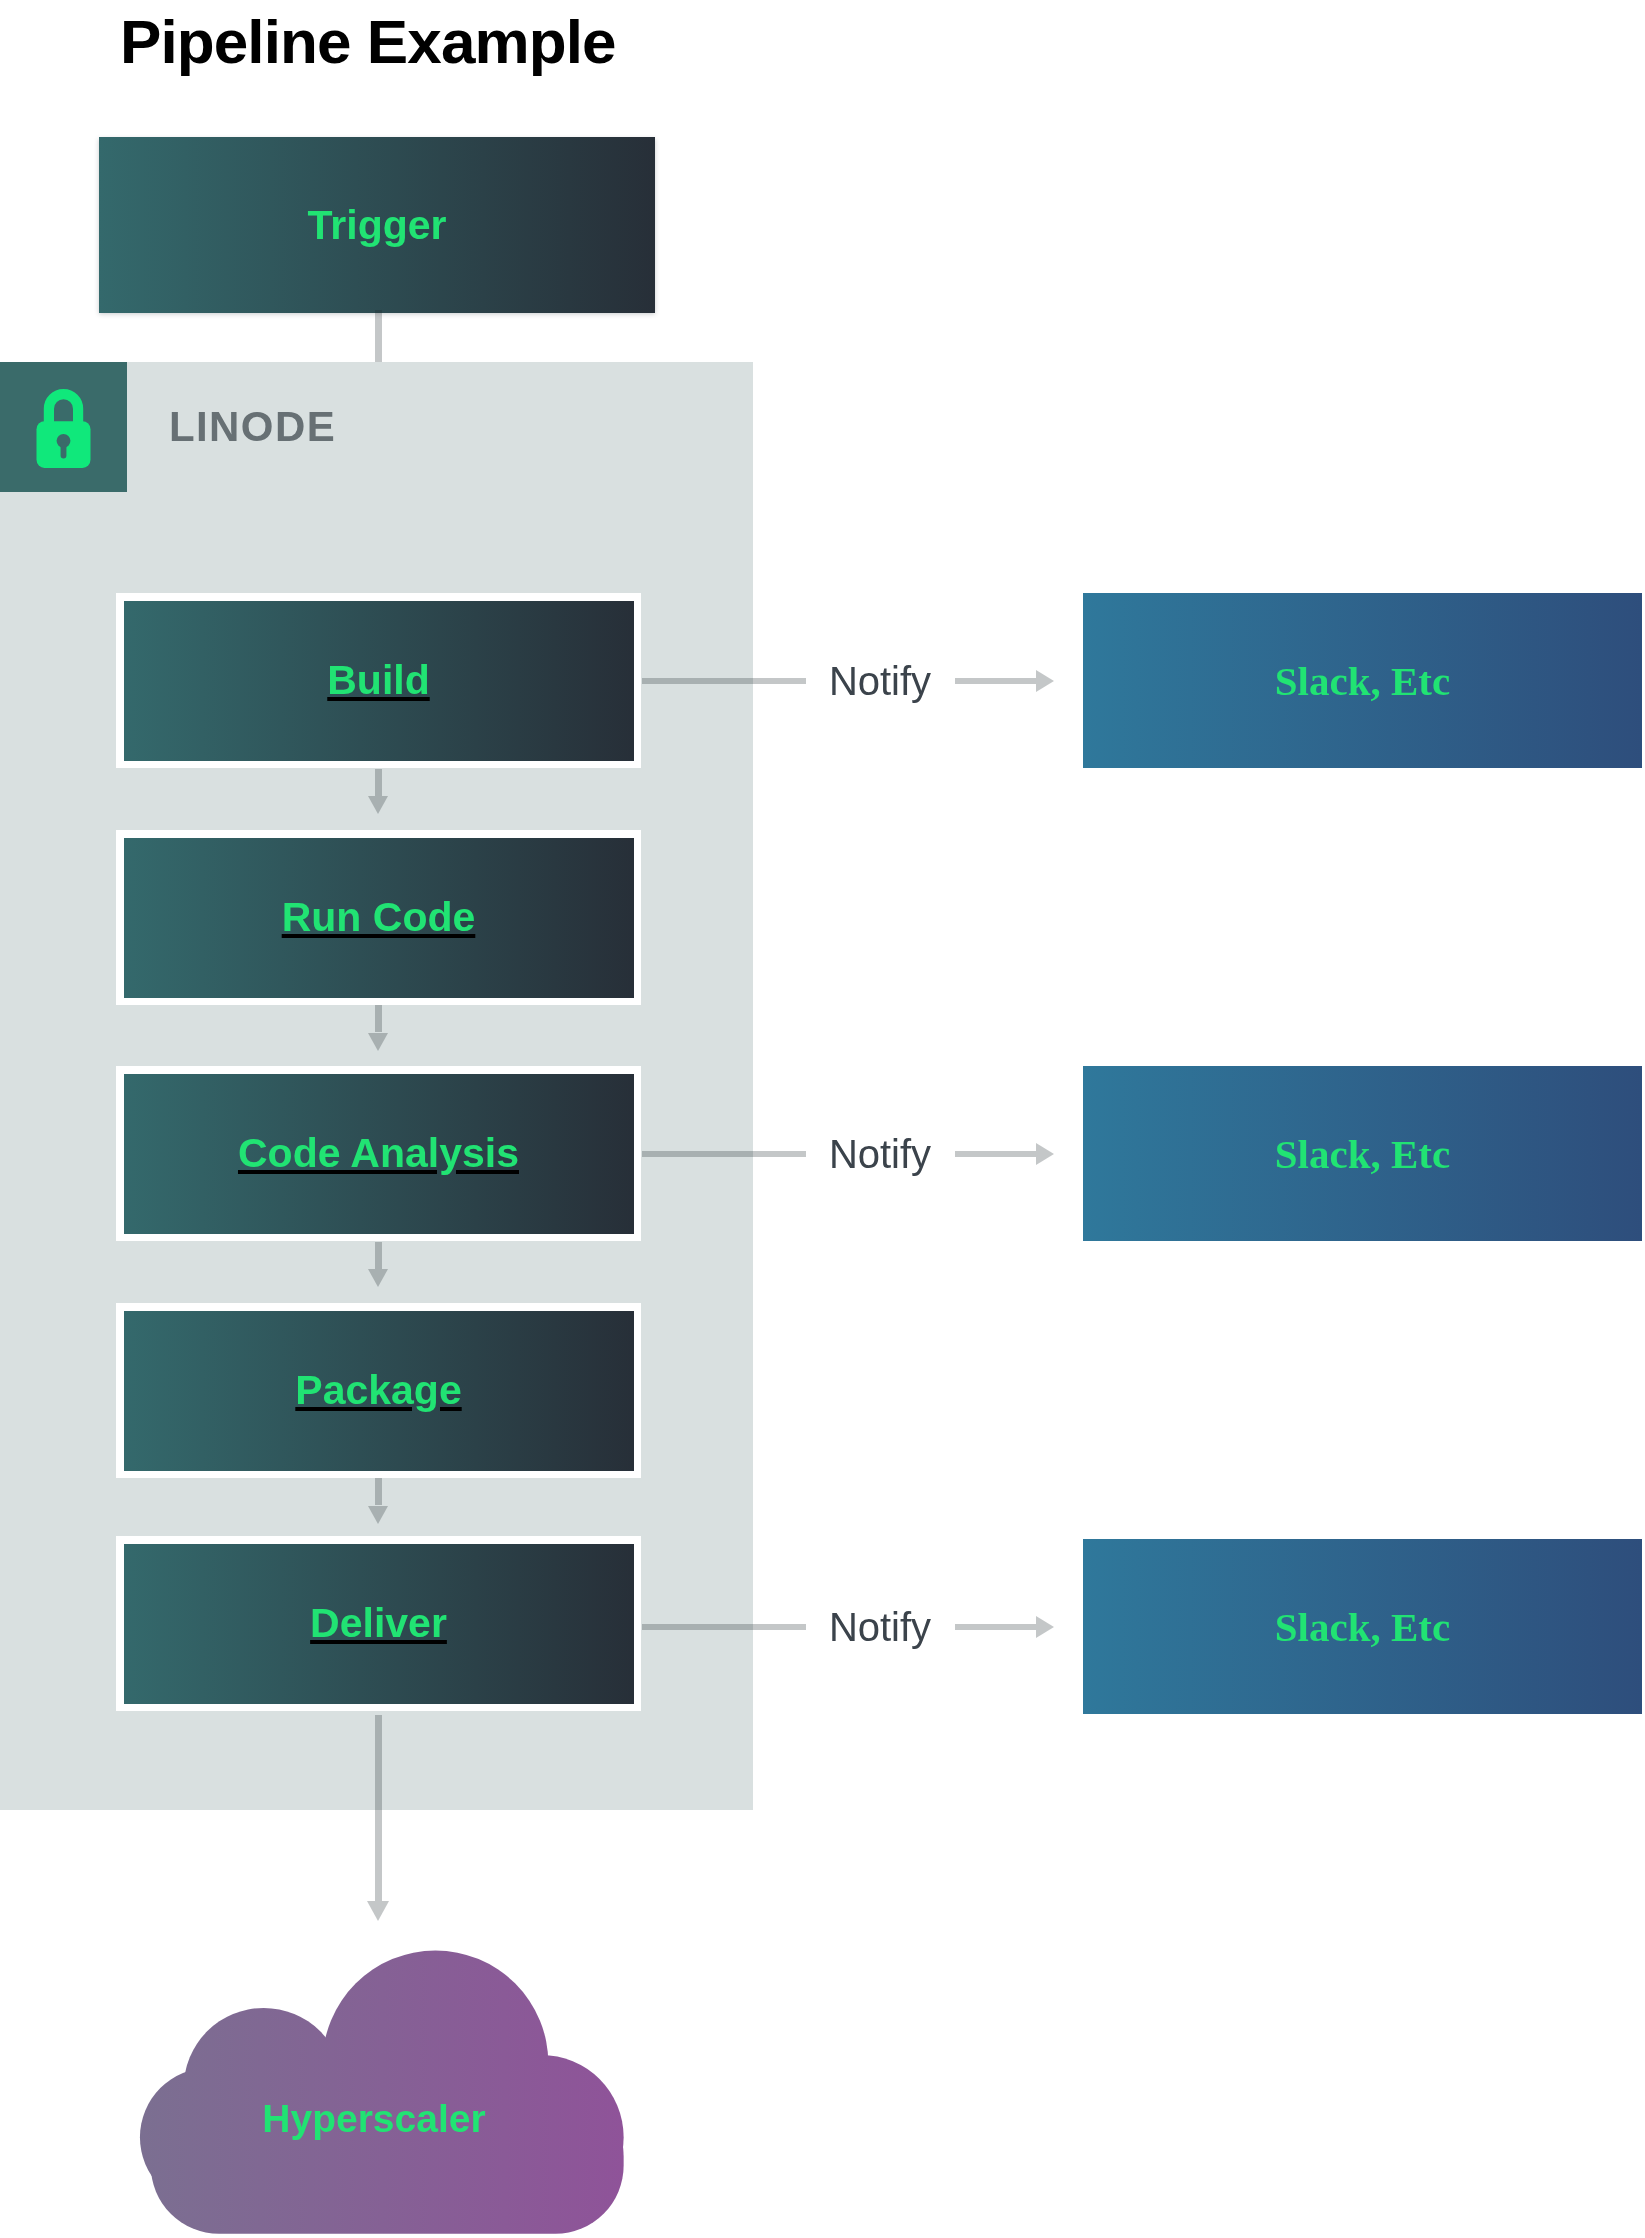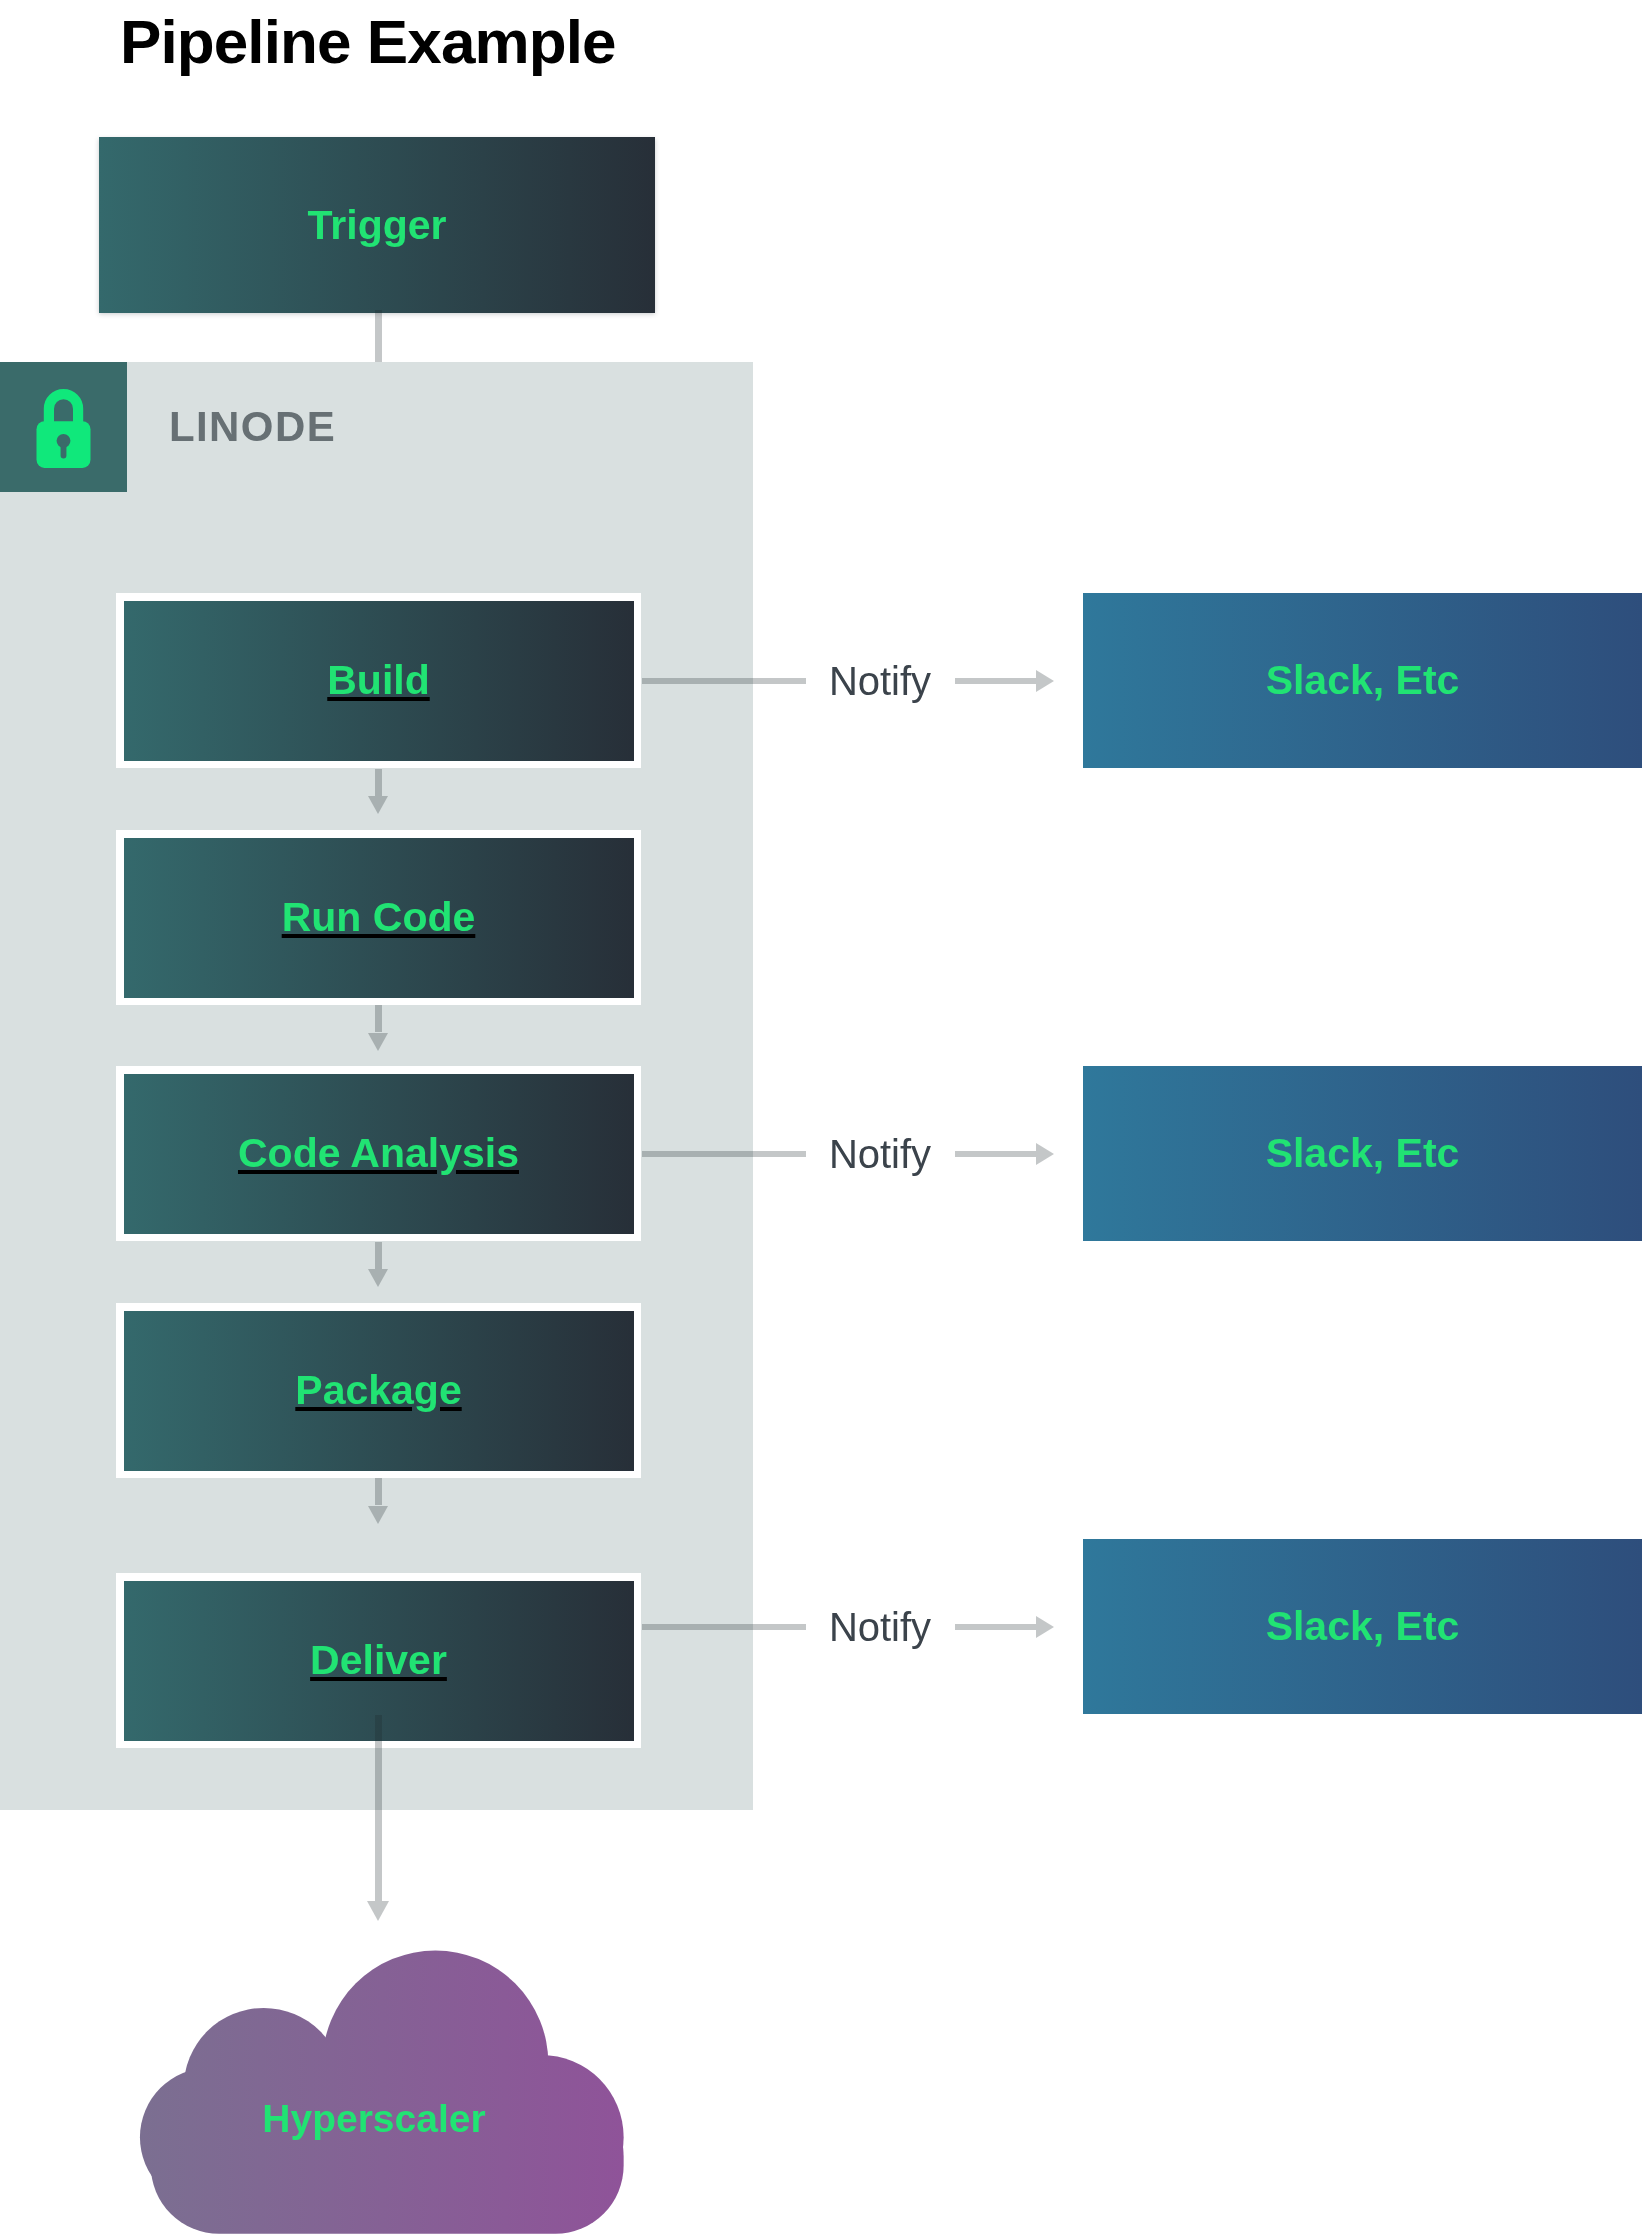--- a/index.html
+++ b/index.html
@@ -70,21 +70,21 @@
   }
   .stage-inner {
     width: 100%; height: 100%;
     background: linear-gradient(90deg, #34696c 0%, #272f38 100%);
     display: flex; align-items: center; justify-content: center; text-decoration: underline;
   }
   .stage-build    { top: 593px; }
   .stage-runtests { top: 830px; }
   .stage-codeanalysis { top: 1066px; }
   .stage-package  { top: 1303px; }
-  .stage-deliver  { top: 1573px; }
+  .stage-deliver  { top: 1536px; }
 
   
   .vstem {
     width: 6.6px;
     background: rgba(28,38,42,0.26);
     left: 375px;
   }
   .vhead {
     width: 0; height: 0;
     border-left: 11.3px solid transparent;
@@ -113,21 +113,21 @@
     display: flex; align-items: center; justify-content: center;
     font-size: 40px;
     color: #3b434b;
   }
 
   
   .notify-target-box {
     left: 1083px;
     width: 559px; height: 175px;
     background: linear-gradient(90deg, #2f789b 0%, #2e4e7c 100%);
-    display: flex; align-items: center; justify-content: center;
+    display: flex; align-items: center; justify-content: center; font-family: Liberation Serif, serif;
   }
   .nt-1 { top: 593px; }
   .nt-2 { top: 1066px; }
   .nt-3 { top: 1539px; }
 
   
   .cloud-svg { left: 139px; top: 1949px; }
   .cloud-label {
     left: 132px; top: 2088px;
     width: 484px; height: 61px;

